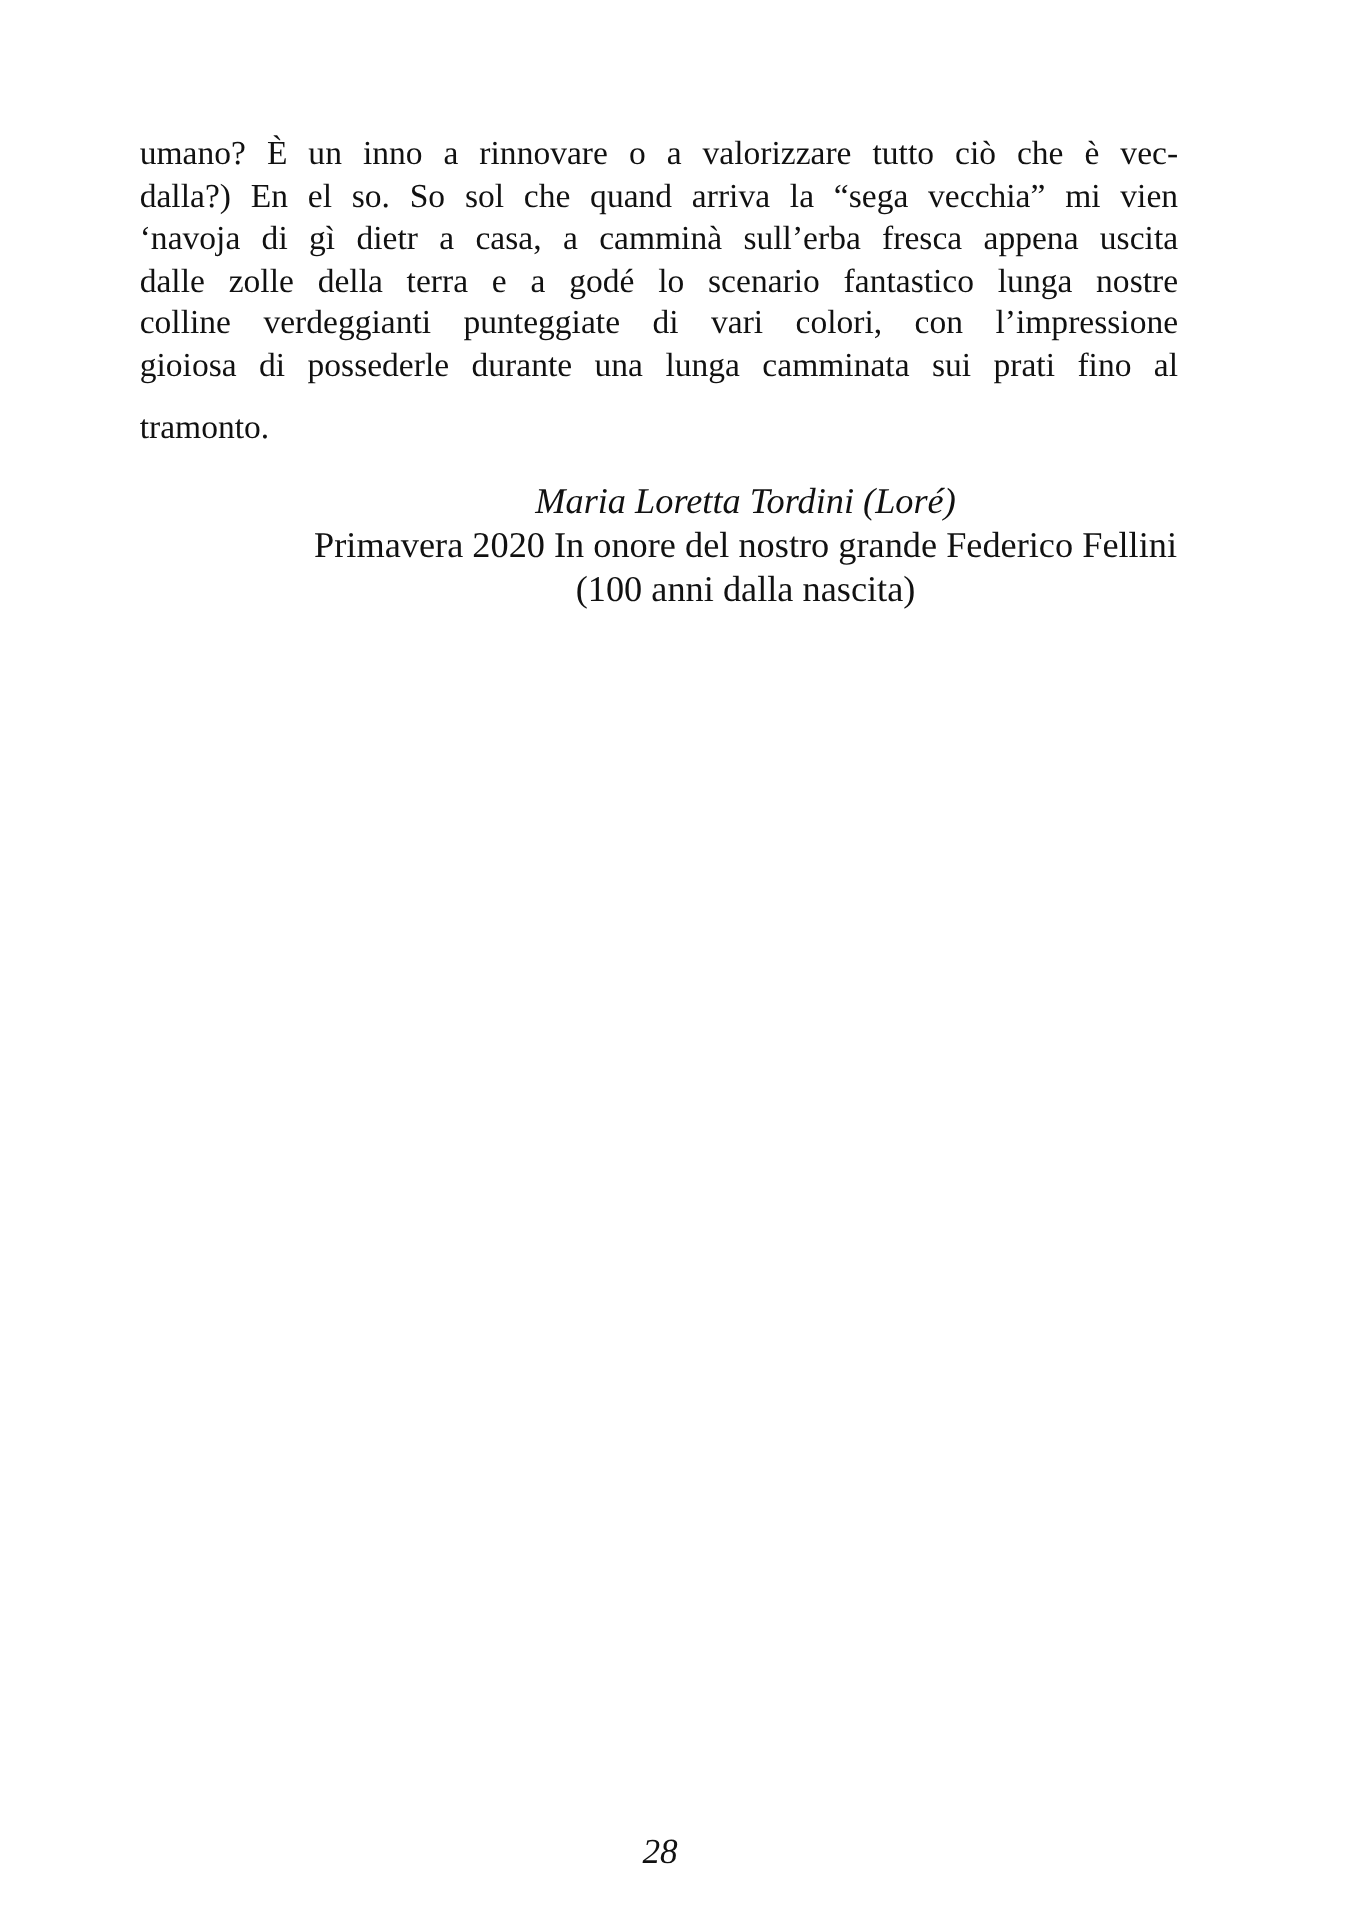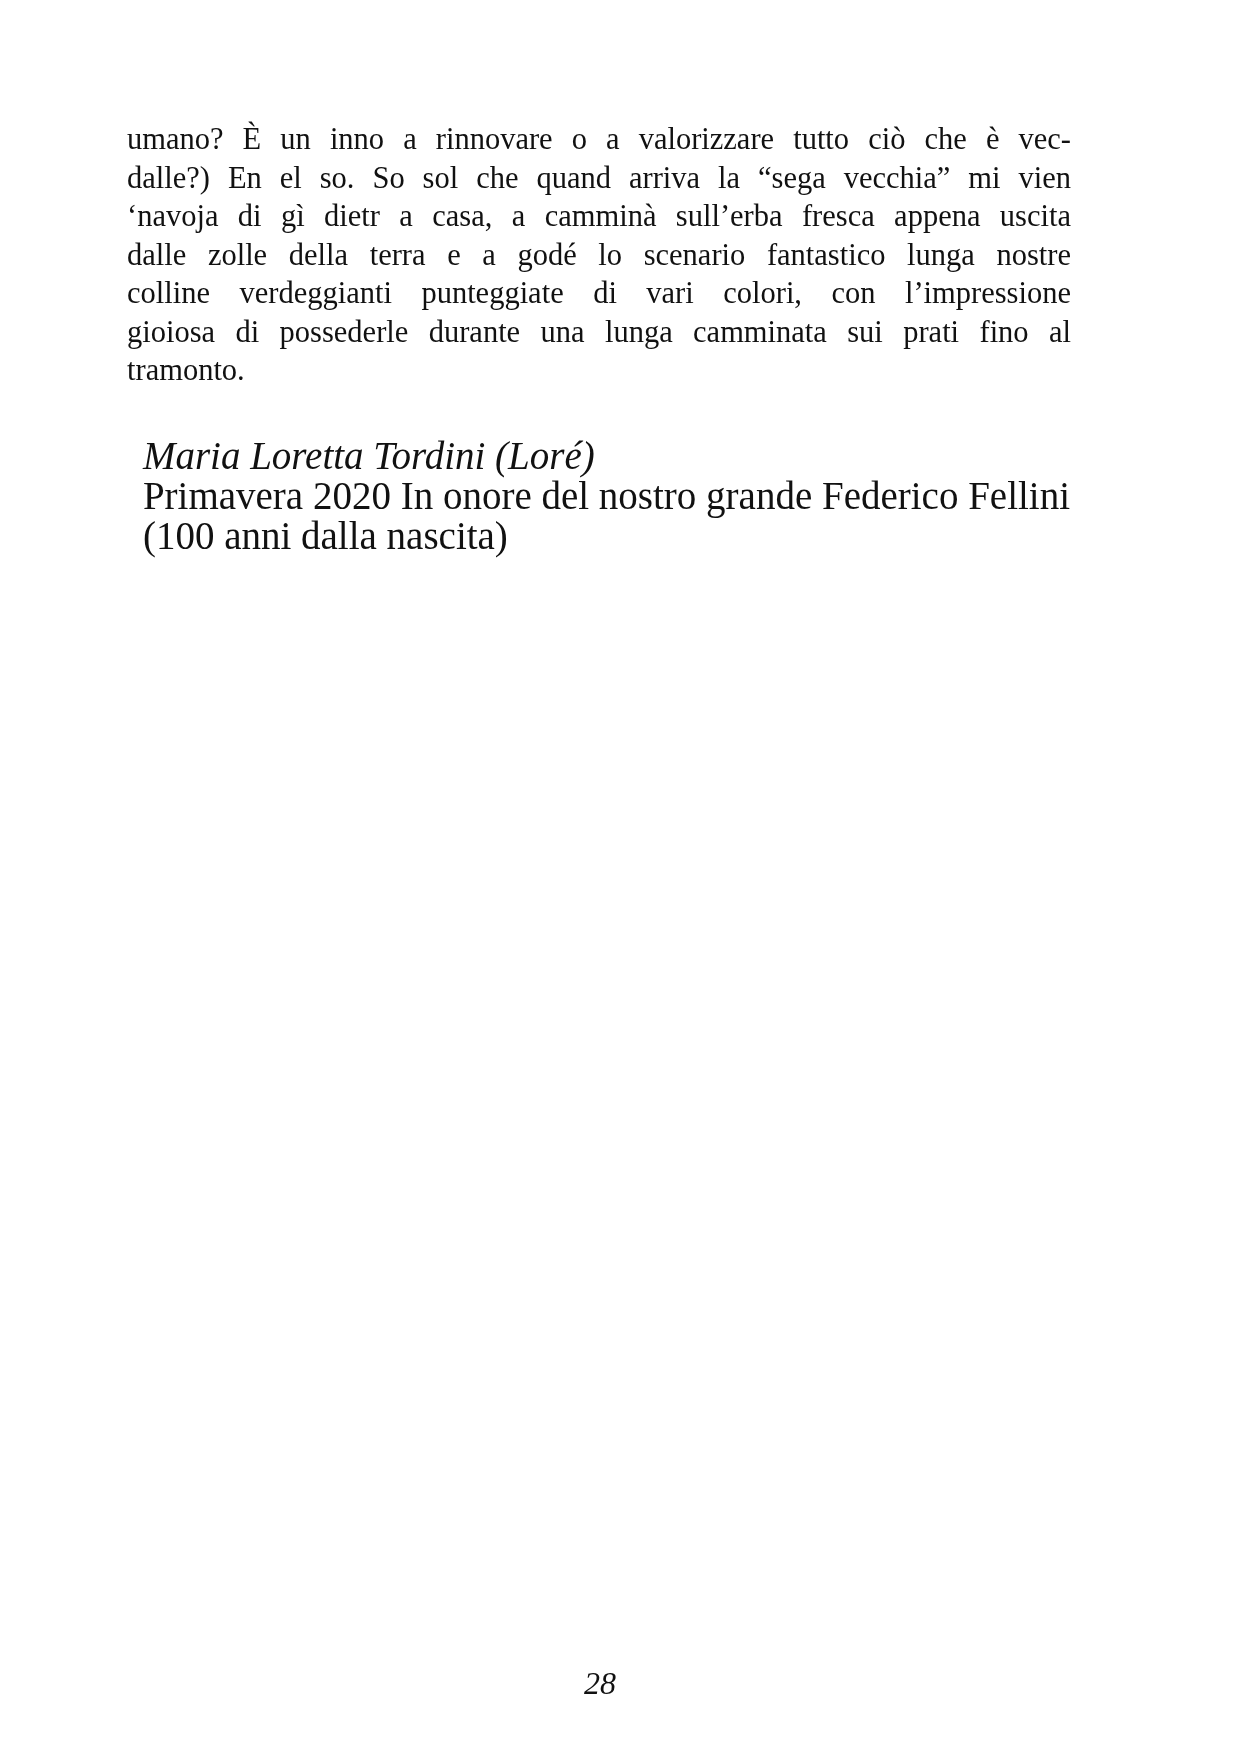--- a/index.html
+++ b/index.html
@@ -2,35 +2,35 @@
 <html><head>
   <meta charset="utf-8">
   <style>
     html, body { margin: 0; padding: 0; background: #ffffff; }
     body { width: 1240px; height: 1754px; position: relative; overflow: hidden;
            font-family: "Liberation Serif", "DejaVu Serif", serif; color: #111111; }
     .page { position: absolute; left: 0; top: 0; width: 1240px; height: 1258px; }
     .body-text { position: absolute; left: 127px; top: 120px; width: 944px;
                  font-size: 30.5px; line-height: 38.5px; }
     .line { display: block; white-space: nowrap; text-align: justify; text-align-last: justify; height: 38.5px; }
-    .line.last { text-align-last: left; }
-    .signature { position: absolute; right: 170px; top: 436px; text-align: left;
-                 font-size: 39px; line-height: 40px; }
+    .line.last { text-align-last: left; margin-top: 18px; }
+    .signature { position: absolute; right: 170px; top: 436px; text-align: center;
+                 font-size: 33px; line-height: 40px; }
     .author { font-style: italic; display: block; }
     .sig-line { display: block; }
     .page-number { position: absolute; left: 0; width: 1200px; top: 1645px; text-align: center;
                    font-style: italic; font-size: 32px; margin-top: 20px; }
   </style>
 </head>
 <body>
 
 <div class="page">
   <div class="body-text">
     <span class="line">umano? È un inno a rinnovare o a valorizzare tutto ciò che è vec-</span>
-    <span class="line">dalle?) En el so. So sol che quand arriva la “sega vecchia” mi vien</span>
+    <span class="line">dalla?) En el so. So sol che quand arriva la “sega vecchia” mi vien</span>
     <span class="line">‘navoja di gì dietr a casa, a camminà sull’erba fresca appena uscita</span>
     <span class="line">dalle zolle della terra e a godé lo scenario fantastico lunga nostre</span>
     <span class="line">colline verdeggianti punteggiate di vari colori, con l’impressione</span>
     <span class="line">gioiosa di possederle durante una lunga camminata sui prati fino al</span>
     <span class="line last">tramonto.</span>
   </div>
 
   <div class="signature">
     <span class="author">Maria Loretta Tordini (Loré)</span>
     <span class="sig-line">Primavera 2020 In onore del nostro grande Federico Fellini</span>

